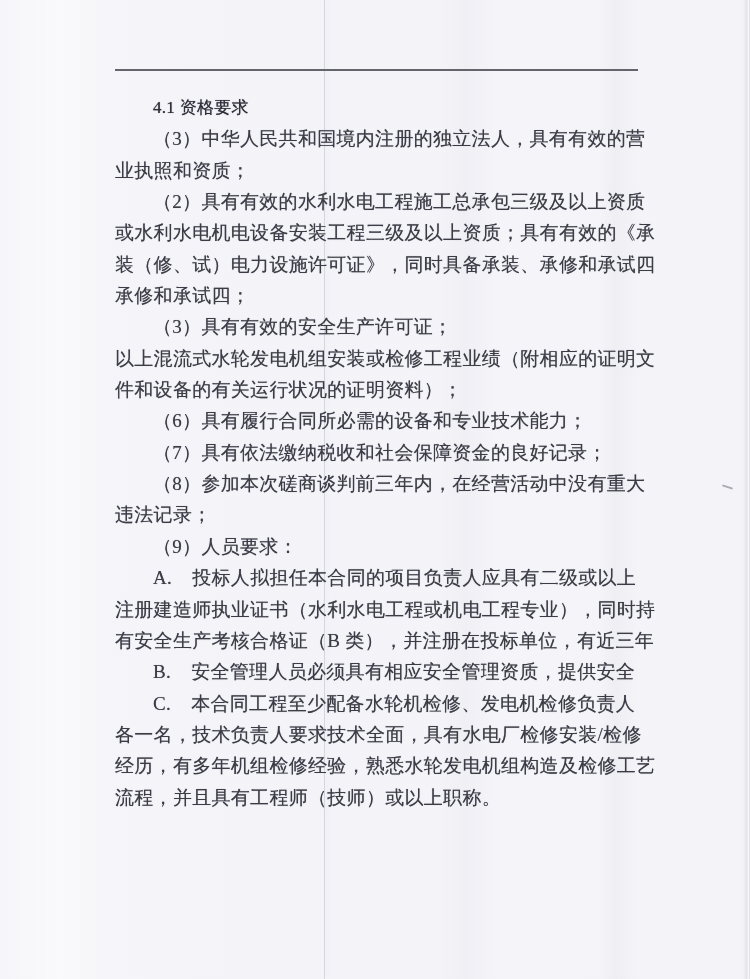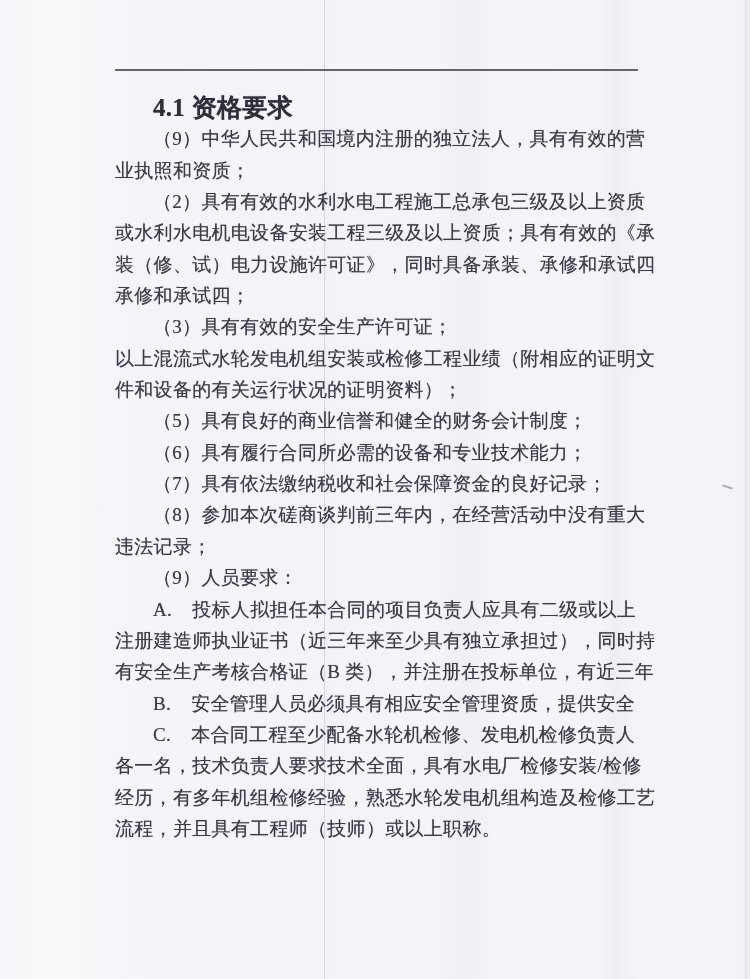--- a/index.html
+++ b/index.html
@@ -72,84 +72,81 @@
     font-size: 19px;
     letter-spacing: 0.3px;
     white-space: pre;
     color: #3c3c46;
     text-shadow: 0 0 0.7px rgba(70,70,85,0.65);
   }
   .indent {
     padding-left: 38px;
   }
   .heading {
-    font-weight: bold;
+    font-weight: normal;
     color: #2f2f39;
-    font-size: 25px;
+    font-size: 17px;
     text-shadow: 0 0 0.8px rgba(45,45,60,0.8);
   }
 </style>
 </head>
 <body>
 
 <div class="page">
   <div class="streaks"></div>
   <div class="fold-line"></div>
   <div class="right-edge-shadow"></div>
   <div class="header-rule"></div>
   <div class="smudge"></div>
 
   <div class="text-block">
     <div class="line heading indent">4.1 资格要求</div>
 
     <div>
-      <div class="line indent">（9）中华人民共和国境内注册的独立法人，具有有效的营</div>
+      <div class="line indent">（3）中华人民共和国境内注册的独立法人，具有有效的营</div>
       <div class="line">业执照和资质；</div>
     </div>
 
     <div>
       <div class="line indent">（2）具有有效的水利水电工程施工总承包三级及以上资质</div>
       <div class="line">或水利水电机电设备安装工程三级及以上资质；具有有效的《承</div>
       <div class="line">装（修、试）电力设施许可证》，同时具备承装、承修和承试四</div>
       <div class="line">承修和承试四；</div>
     </div>
 
     <div>
       <div class="line indent">（3）具有有效的安全生产许可证；</div>
     </div>
 
     <div>
       <div class="line">以上混流式水轮发电机组安装或检修工程业绩（附相应的证明文</div>
       <div class="line">件和设备的有关运行状况的证明资料）；</div>
     </div>
 
-    <div>
-      <div class="line indent">（5）具有良好的商业信誉和健全的财务会计制度；</div>
-    </div>
 
     <div>
       <div class="line indent">（6）具有履行合同所必需的设备和专业技术能力；</div>
     </div>
 
     <div>
       <div class="line indent">（7）具有依法缴纳税收和社会保障资金的良好记录；</div>
     </div>
 
     <div>
       <div class="line indent">（8）参加本次磋商谈判前三年内，在经营活动中没有重大</div>
       <div class="line">违法记录；</div>
     </div>
 
     <div>
       <div class="line indent">（9）人员要求：</div>
     </div>
 
     <div>
       <div class="line indent">A.    投标人拟担任本合同的项目负责人应具有二级或以上</div>
-      <div class="line">注册建造师执业证书（近三年来至少具有独立承担过），同时持</div>
+      <div class="line">注册建造师执业证书（水利水电工程或机电工程专业），同时持</div>
       <div class="line">有安全生产考核合格证（B 类），并注册在投标单位，有近三年</div>
     </div>
 
     <div>
       <div class="line indent">B.    安全管理人员必须具有相应安全管理资质，提供安全</div>
     </div>
 
     <div>
       <div class="line indent">C.    本合同工程至少配备水轮机检修、发电机检修负责人</div>
       <div class="line">各一名，技术负责人要求技术全面，具有水电厂检修安装/检修</div>

